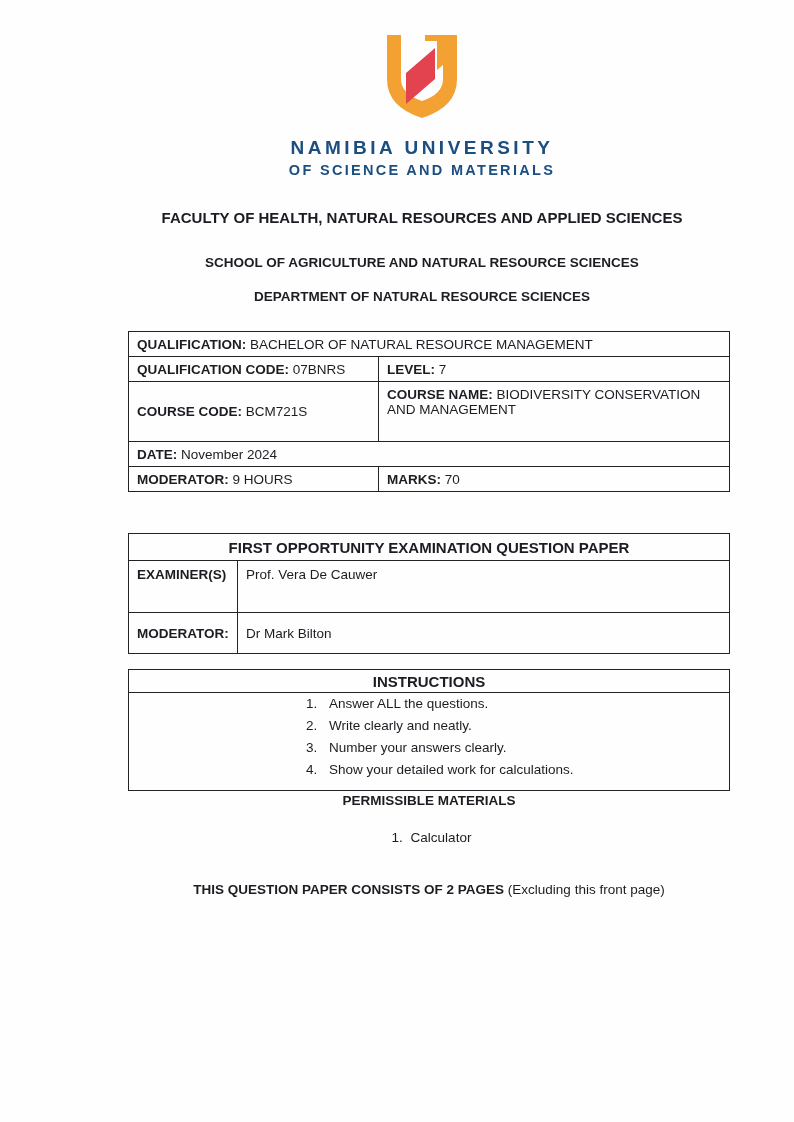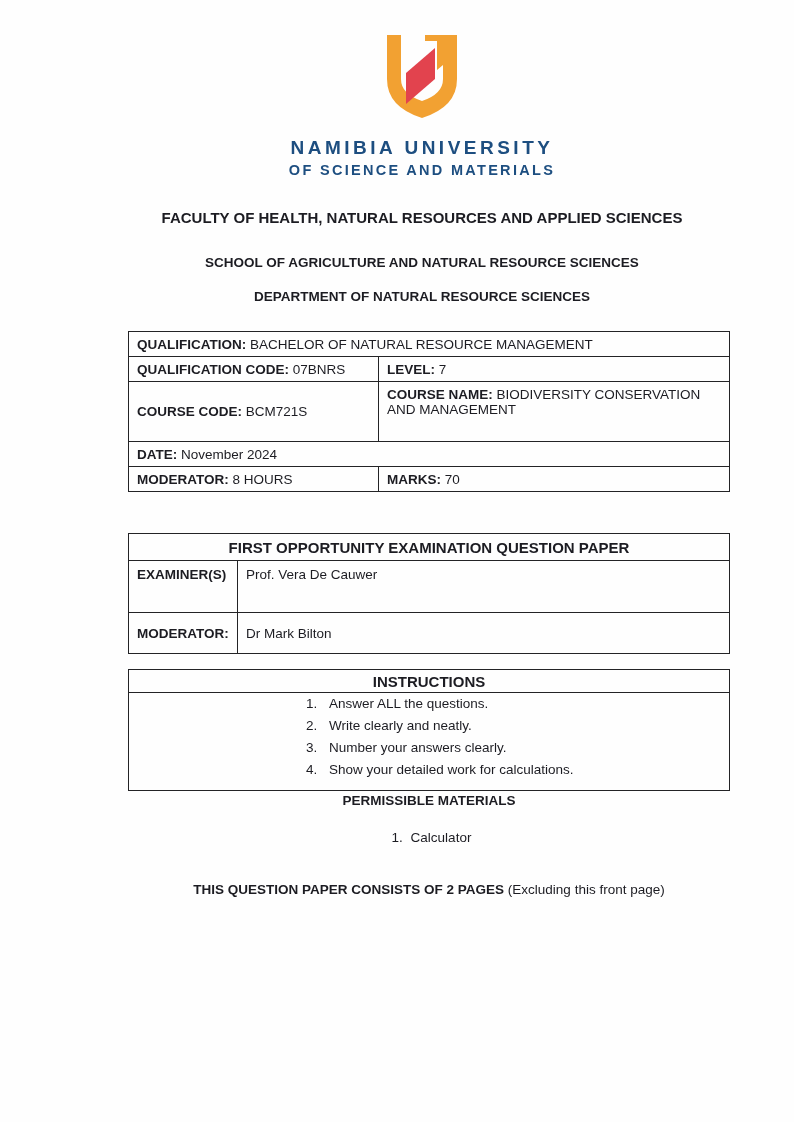--- a/index.html
+++ b/index.html
@@ -181,21 +181,21 @@
       </td>
     </tr>
     <tr class="row-sm">
       <td colspan="2">
         <span class="lbl">DATE:</span>
         <span>November 2024</span>
       </td>
     </tr>
     <tr class="row-sm">
       <td>
-        <span class="lbl">MODERATOR:</span>&nbsp;<span>8 HOURS</span>
+        <span class="lbl">MODERATOR:</span>&nbsp;<span>9 HOURS</span>
       </td>
       <td>
         <span class="lbl">MARKS:</span>
         <span>70</span>
       </td>
     </tr>
   </tbody>
     </table>
 
   <table class="exam-table">

